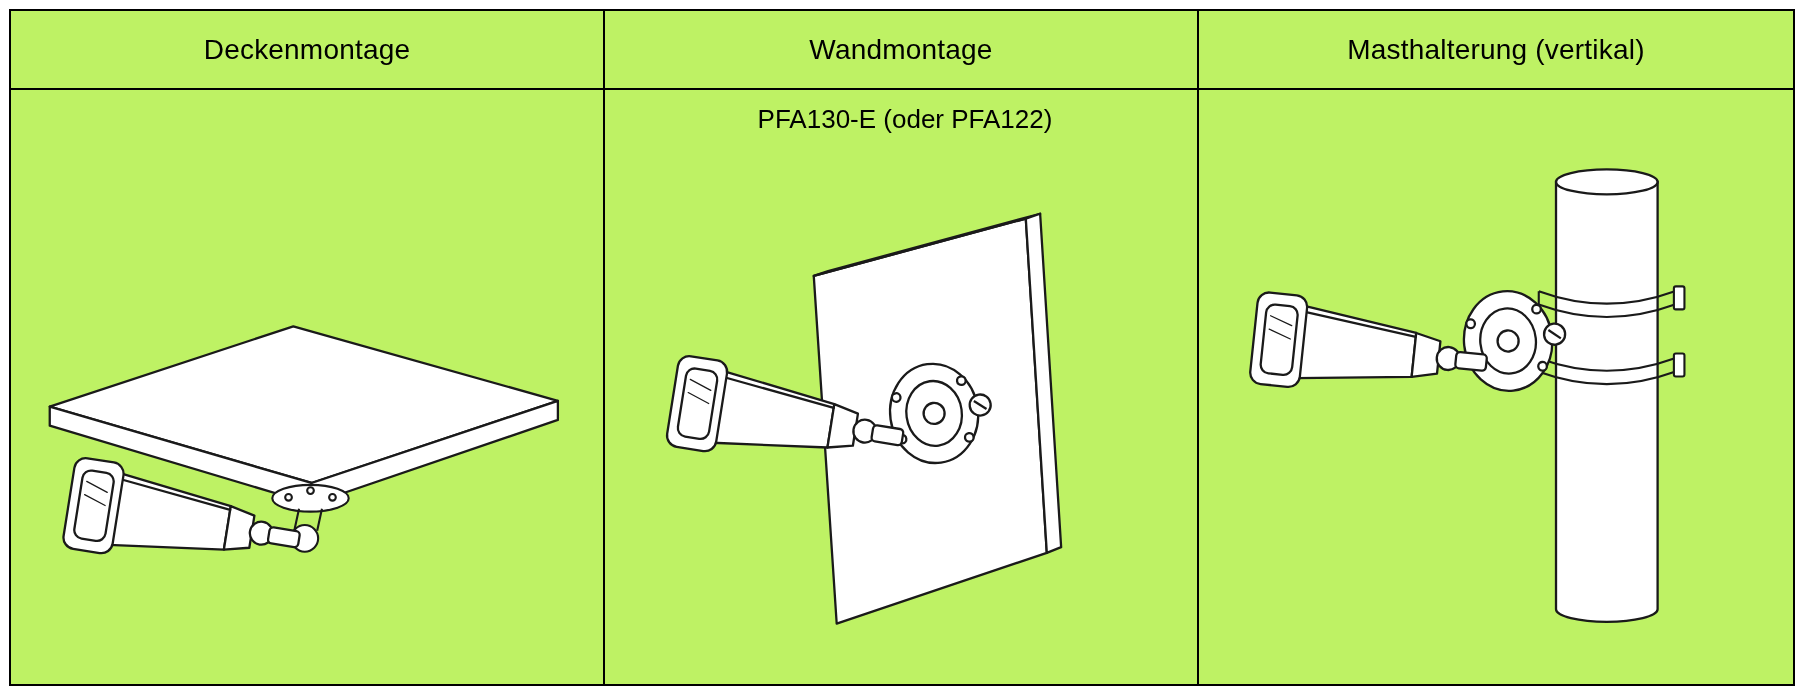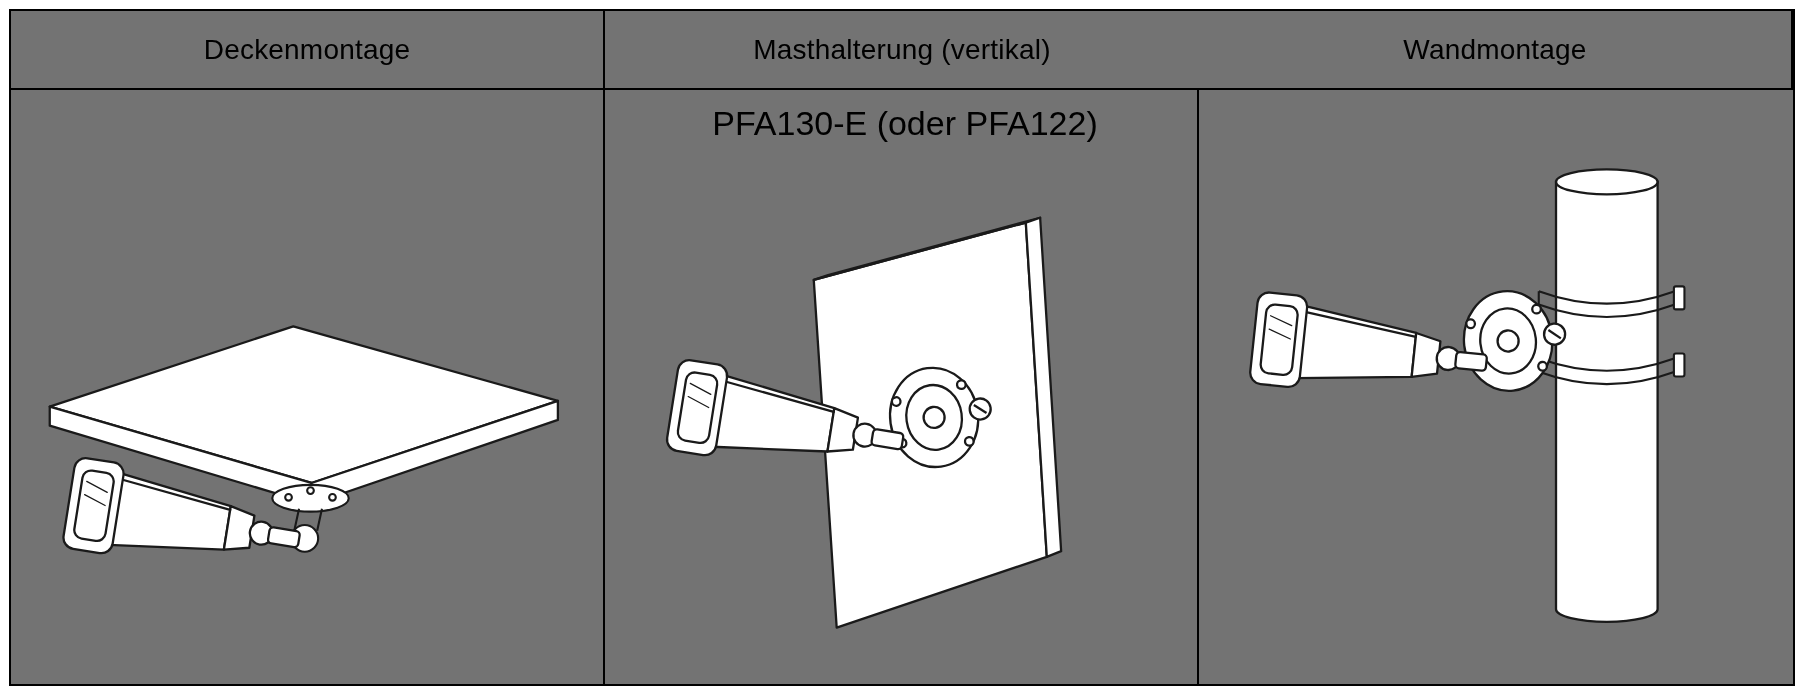--- a/index.html
+++ b/index.html
@@ -10,38 +10,38 @@
     color:#000;
     overflow:hidden;
   }
   .table-wrap {
     margin:9px;
     height:677px;
     border:2px solid #000;
     display:grid;
     grid-template-columns:1fr 1fr 1fr;
     grid-template-rows:79px 1fr;
-    background:#737373;
+    background:#bef264;
   }
   .hcell {
     border-right:2px solid #000;
     border-bottom:2px solid #000;
     display:flex; align-items:center; justify-content:center;
     font-size:28px;
     letter-spacing:0.2px;
   }
   .bcell {
     border-right:2px solid #000;
     display:flex; flex-direction:column; align-items:center;
     overflow:hidden;
   }
   .hcell.last, .bcell.last { border-right:none; }
   .subtitle {
     padding:14px 0 4px 0;
-    font-size:34px;
+    font-size:26px;
     min-height:20px;
     white-space:nowrap;
     margin-left:8px;
   }
   .illustration {
     flex:1 1 auto;
     width:96%;
     min-height:0;
   }
 </style>
@@ -70,22 +70,22 @@
       <circle cx="33" cy="30" r="4.5"></circle>
       <circle cx="49" cy="-2" r="11"></circle>
       <path d="M43,-7 L55,3" fill="none"></path>
     </g>
   </defs>
 </svg>
 
 <div class="table-wrap">
 
   <div class="hcell">Deckenmontage</div>
+  <div class="hcell">Wandmontage</div>
   <div class="hcell last">Masthalterung (vertikal)</div>
-  <div class="hcell">Wandmontage</div>
 
   <div class="bcell">
     <div class="subtitle"></div>
     <svg class="illustration" viewBox="0 0 595 580">
       <g fill="#ffffff" stroke="#1a1a1a" stroke-width="2.4" stroke-linejoin="round">
         <path d="M28,300 L283,216 L560,294 L302,380 Z"></path>
         <path d="M28,300 L28,320 L302,402 L302,380 Z"></path>
         <path d="M302,380 L302,402 L560,314 L560,294 Z"></path>
       </g>
       <g fill="#ffffff" stroke="#1a1a1a" stroke-width="2.2">

